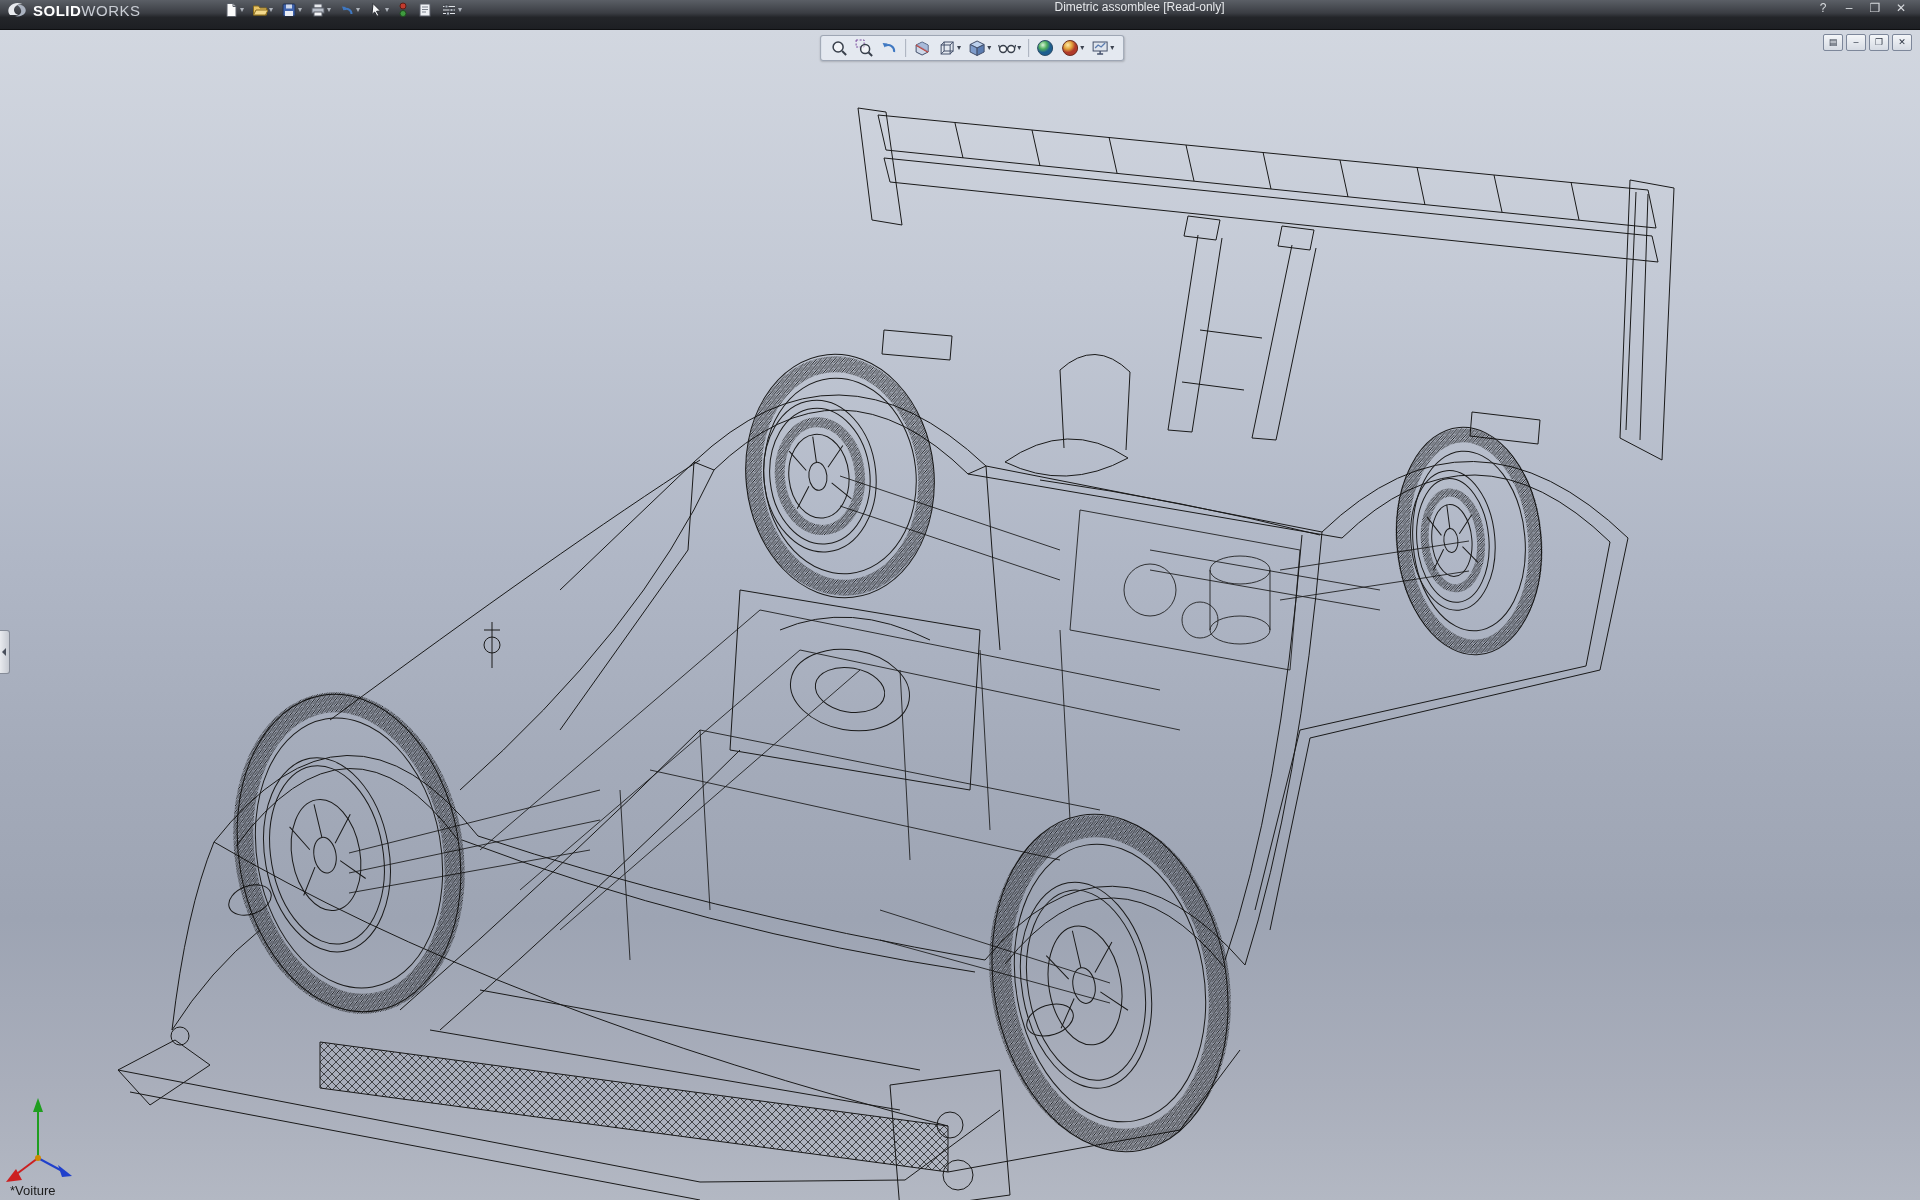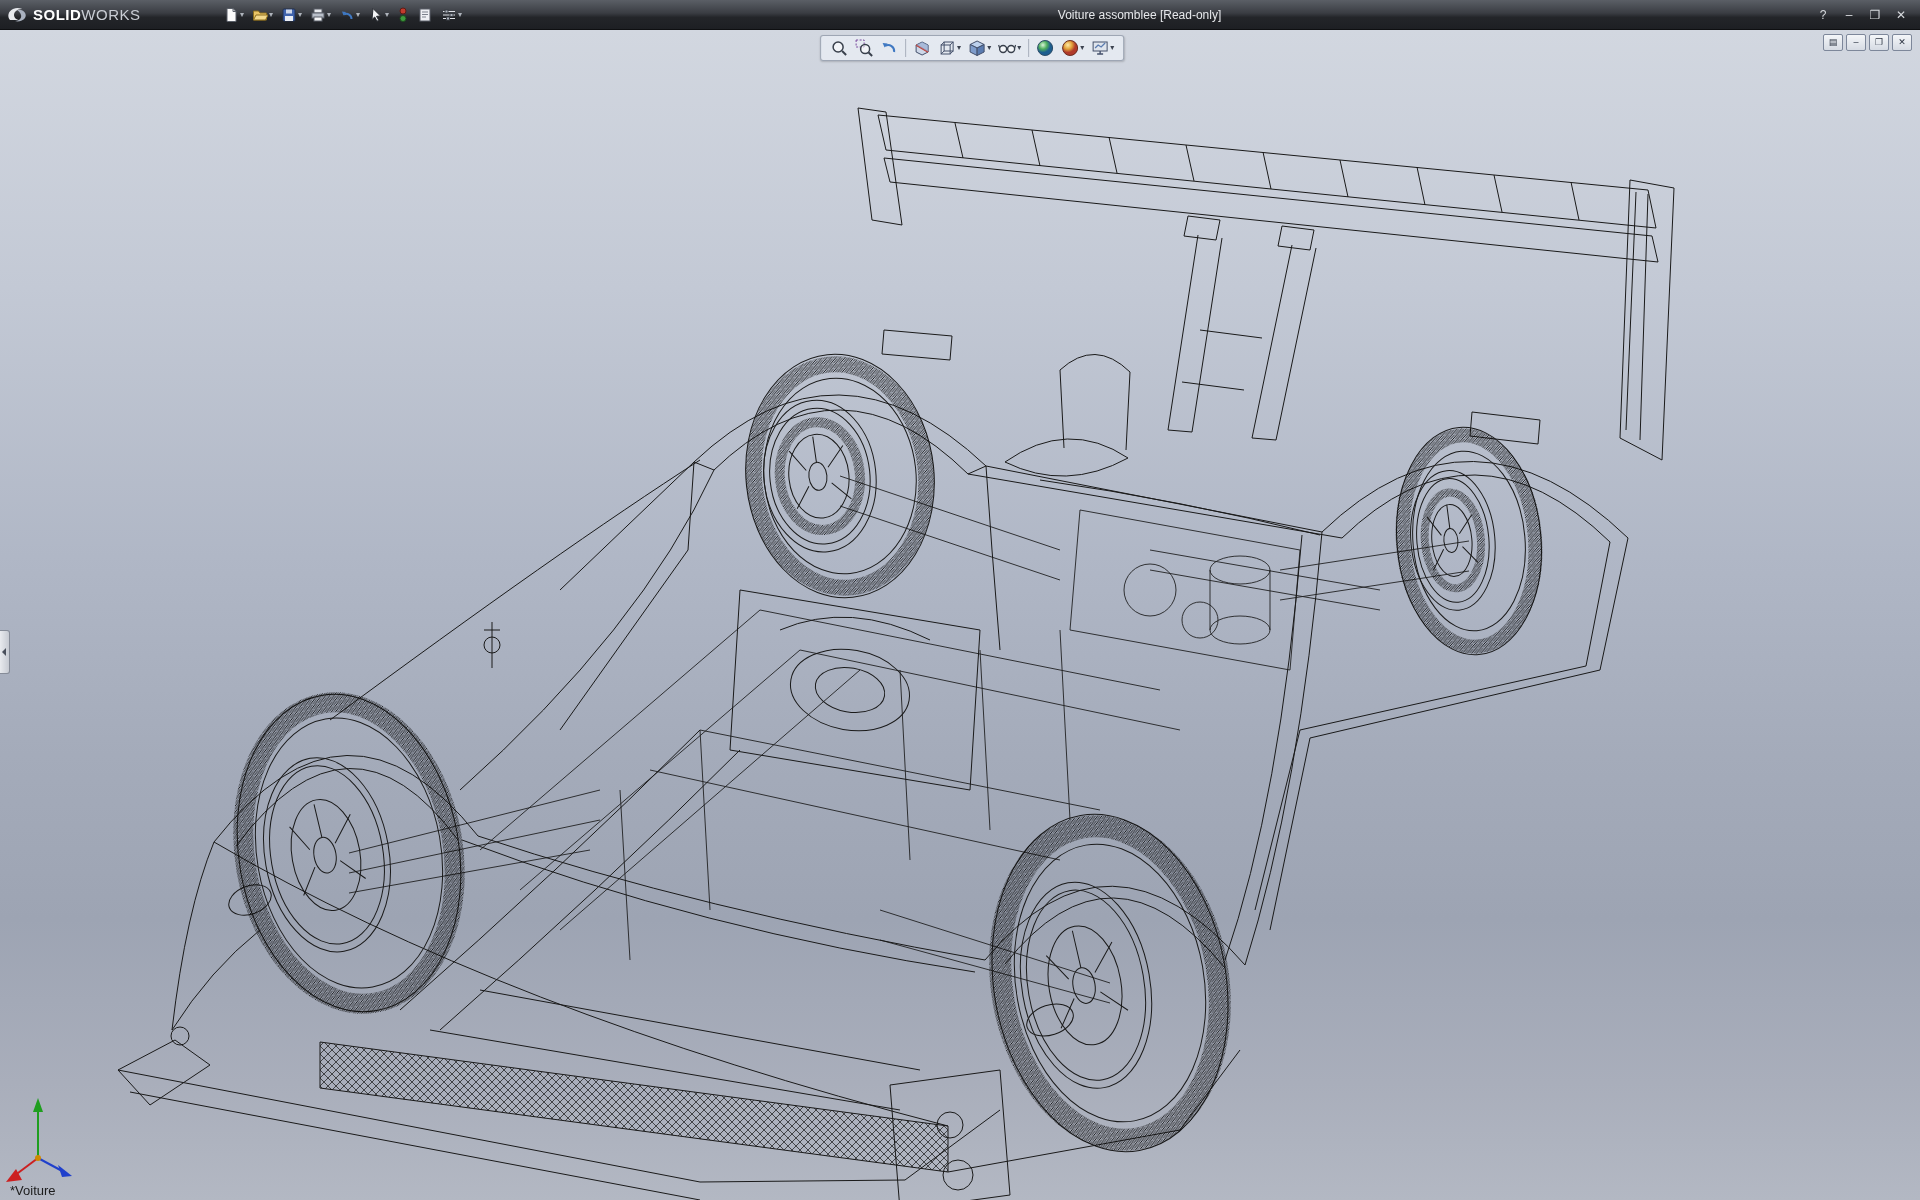--- a/index.html
+++ b/index.html
@@ -1,20 +1,20 @@
 <!DOCTYPE html>
 <html><head>
 <meta charset="utf-8">
 <style>
   html,body{margin:0;padding:0;width:1920px;height:1200px;overflow:hidden;
     font-family:"Liberation Sans","DejaVu Sans",sans-serif;background:#9fa6b4;}
   
   .titlebar{position:absolute;top:0;left:0;width:1920px;height:30px;
     background:linear-gradient(180deg,#5b5f66 0%,#3a3d43 45%,#232529 60%,#1d1f23 100%);
-    display:flex;align-items:center;box-sizing:border-box;padding:0 6px;
+    display:flex;align-items:flex-start;box-sizing:border-box;padding:0 6px;
     border-bottom:1px solid #0e0f11;}
   .brand{display:flex;align-items:center;gap:5px;width:200px;flex:0 0 auto;}
   .brand .word{font-size:15px;letter-spacing:.5px;color:#fff;white-space:nowrap;}
   .brand .word .light{color:#c9cdd4;font-weight:400;}
   .brand .word .bold{font-weight:700;}
   .tb-tools{display:flex;align-items:center;gap:2px;margin-left:14px;}
   .tb-btn{display:flex;align-items:center;gap:1px;padding:2px 3px;border-radius:2px;cursor:default;}
   .caret{font-size:8px;color:#aeb3bb;line-height:8px;}
   .tb-title{flex:1;text-align:center;color:#e6e8eb;font-size:12px;}
   .win-controls{display:flex;align-items:center;gap:8px;flex:0 0 auto;margin-right:4px;}
@@ -118,21 +118,21 @@
       <svg width="16" height="16" viewBox="0 0 16 16">
         <path d="M2 4.5h12M2 8h12M2 11.5h12" stroke="#dfe2e7"></path>
         <rect x="4" y="3" width="3" height="3" fill="#aeb4be" stroke="#3a3e45"></rect>
         <rect x="9" y="6.5" width="3" height="3" fill="#aeb4be" stroke="#3a3e45"></rect>
         <rect x="5.5" y="10" width="3" height="3" fill="#aeb4be" stroke="#3a3e45"></rect>
       </svg>
         <span class="caret">▾</span>
     </div>
   </div>
 
-  <div class="tb-title">Voiture assomblee [Read-only]</div>
+  <div class="tb-title">Dimetric assomblee [Read-only]</div>
 
   <div class="win-controls">
     <div class="win-btn">?</div>
     <div class="win-btn">–</div>
     <div class="win-btn">❐</div>
     <div class="win-btn">✕</div>
   </div>
 </div>
 
 <div class="viewport">

